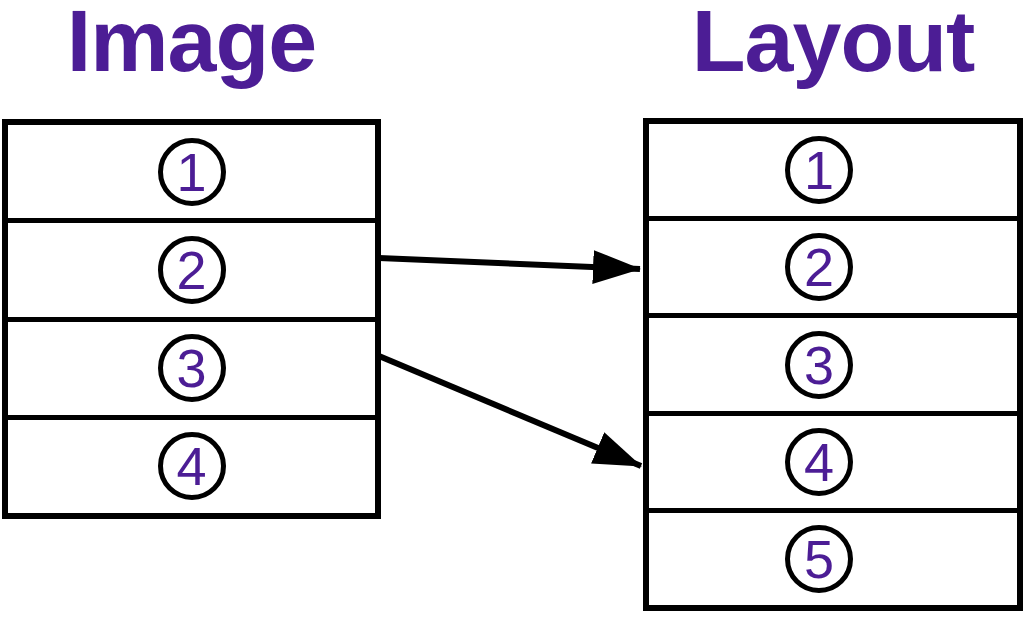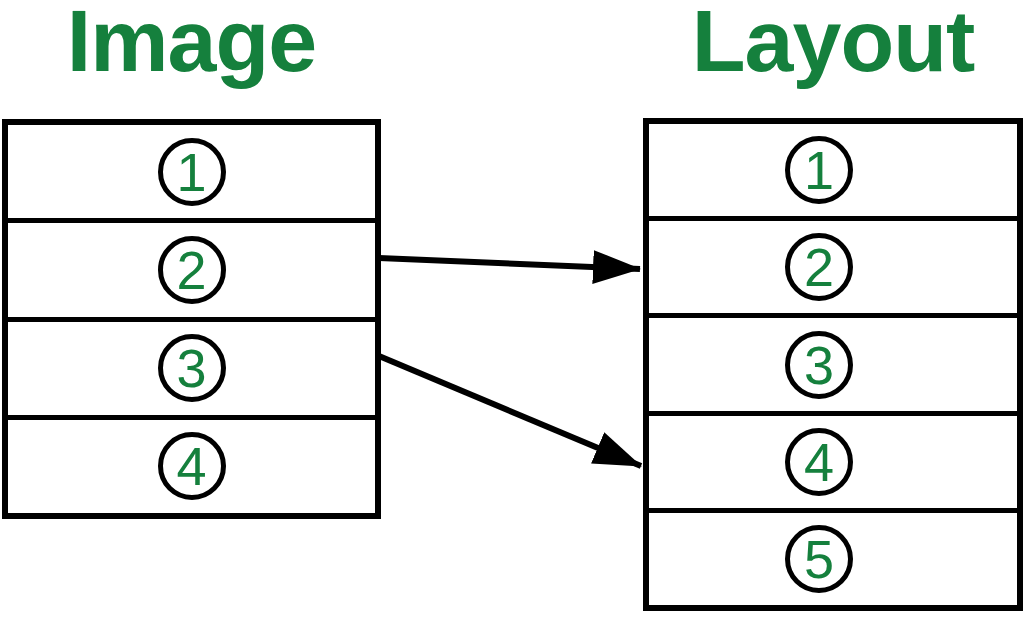--- a/index.html
+++ b/index.html
@@ -3,21 +3,21 @@
 <meta charset="utf-8">
 <style>
   html, body { margin: 0; padding: 0; }
   .canvas {
     position: relative;
     width: 1024px;
     height: 622px;
     background: #ffffff;
     overflow: hidden;
     font-family: "Liberation Sans", sans-serif;
-    color: #15803d;
+    color: #4c1d95;
   }
   .stack-title {
     position: absolute;
     top: -10px;
     height: 102px;
     line-height: 102px;
     font-size: 88px;
     font-weight: 700;
     letter-spacing: -1px;
     text-align: center;

